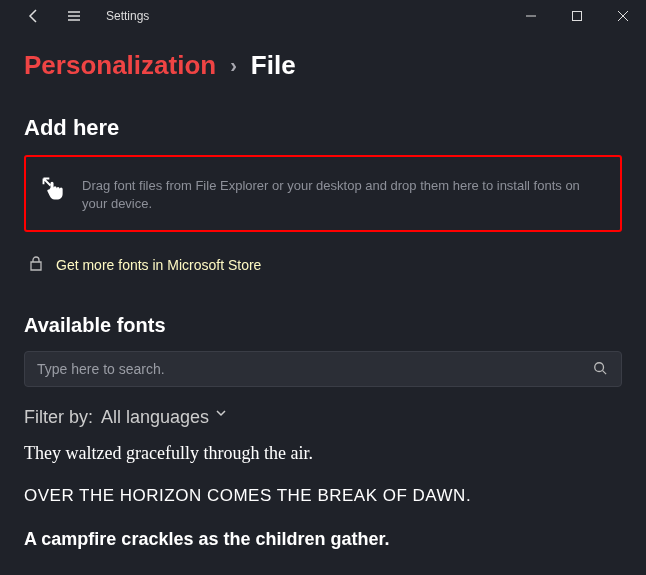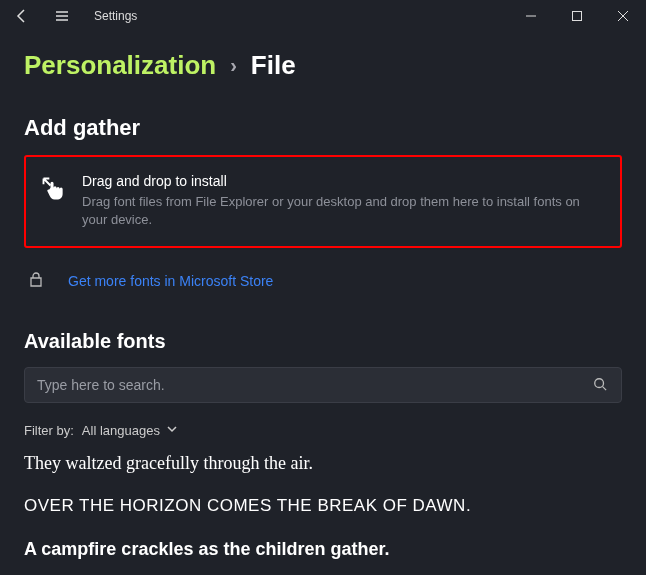--- a/index.html
+++ b/index.html
@@ -9,58 +9,58 @@
     background: #1f2229;
     color: #ffffff;
     font-family: "Segoe UI", Arial, sans-serif;
     overflow: hidden;
     position: relative;
   }
   .titlebar {
     display: flex;
     align-items: center;
     height: 32px;
-    padding-left: 8px;
+    padding-left: 20px;
   }
   .titlebar-left { display: flex; align-items: center; gap: 12px; }
   .titlebar .icon-btn {
     width: 28px; height: 28px;
     display: flex; align-items: center; justify-content: center;
     color: #ddd;
   }
   .titlebar .title { font-size: 12px; color: #ddd; margin-left: 6px; }
   .titlebar-right { margin-left: auto; display: flex; }
   .win-btn { width: 46px; height: 32px; display:flex; align-items:center; justify-content:center; color:#ddd; }
   .breadcrumb {
     display: flex; align-items: center;
     padding: 18px 24px 8px 24px;
     font-size: 26px;
     font-weight: 600;
   }
-  .breadcrumb .crumb-parent { color: #bef264; }
+  .breadcrumb .crumb-parent { color: #ef4444; }
   .breadcrumb .chevron { color: #a8a8b0; margin: 0 14px; font-size: 20px; }
   .content { padding: 8px 24px 0 24px; }
   .section-h { font-size: 22px; font-weight: 600; margin-top: 18px; margin-bottom: 14px; }
   .dropzone {
     border: 2px solid #ff0000;
     border-radius: 3px;
     padding: 16px 14px 18px 14px;
     display: flex;
     align-items: flex-start;
     gap: 14px;
     margin-bottom: 18px;
   }
   .dropzone .dz-icon { width: 28px; height: 28px; color:#fff; flex-shrink:0; margin-top:2px; }
   .dz-title { font-size: 14px; color: #fff; }
   .dz-sub { font-size: 13px; color: #8d9099; margin-top: 4px; line-height:1.35; }
   .store-link {
-    display: flex; align-items: center; gap: 22px;
+    display: flex; align-items: center; gap: 10px;
     padding: 6px 4px;
     font-size: 14px;
-    color: #3b82f6;
+    color: #fef9c3;
   }
   .store-link .store-icon { width: 18px; height:18px; color:#bbb; }
   .section-h2 { font-size: 20px; font-weight:600; margin-top: 34px; margin-bottom: 14px; }
   .searchbox {
     background: #2b2e36;
     border: 1px solid #3a3d46;
     border-radius: 4px;
     display: flex; align-items: center;
     padding: 0 12px;
     height: 36px;
@@ -68,21 +68,21 @@
   }
   .searchbox input {
     flex: 1;
     background: transparent; border: none; outline: none;
     color: #ccc; font-size: 14px;
   }
   .searchbox input::placeholder { color: #9a9da5; }
   .searchbox .sicon { width:16px; height:16px; color:#bbb; }
   .filter-row {
     display:flex; align-items:center; gap:8px;
-    font-size: 13px; color: #ccc; margin-bottom: 14px;
+    font-size: 18px; color: #ccc; margin-bottom: 14px;
   }
   .filter-row .fval { display:flex; gap:6px; }
   .font-cards { display:flex; gap:20px; padding-bottom:8px;flex-direction:column; }
   .font-card { flex:1; font-size: 18px; line-height:1.3; color:#fff; }
   .font-card.f1 { font-family: Georgia, serif; }
   .font-card.f2 { font-family: "Comic Sans MS", cursive, sans-serif; font-weight:600; }
   .font-card.f3 { font-family: Impact, "Arial Black", sans-serif; text-transform: uppercase; letter-spacing:0.5px; font-size:17px; }
   svg { display:block; }
 </style>
 </head>
@@ -121,31 +121,30 @@
   </div>
 </div>
 
 <div class="breadcrumb">
   <span class="crumb-parent">Personalization</span>
   <span class="chevron">›</span>
   <span>File</span>
 </div>
 
 <div class="content">
-  <div class="section-h">Add gather</div>
+  <div class="section-h">Add here</div>
 
   <div class="dropzone">
     <div class="dz-icon">
       <svg width="28" height="28" viewBox="0 0 24 24">
           <path d="M3 3 L9 9 M3 3 L3 8 M3 3 L8 3" stroke="#fff" stroke-width="1.6" fill="none"></path>
           <path d="M9 11 V7 a1.3 1.3 0 0 1 2.6 0 V11 a1.3 1.3 0 0 1 2.6 0 V11.5 a1.3 1.3 0 0 1 2.6 0 V12 a1.3 1.3 0 0 1 2.6 0 V16 c0 3 -2 5 -5 5 h-2 c-2 0 -3 -1 -4 -3 l-2 -4 c-0.5 -1 0.5 -2 1.5 -1.5 z" fill="#fff"></path>
         </svg>
     </div>
     <div>
-      <div class="dz-title">Drag and drop to install</div>
       <div class="dz-sub">Drag font files from File Explorer or your desktop and drop them here to install fonts on your device.</div>
     </div>
   </div>
 
   <div class="store-link">
     <span class="store-icon">
       <svg width="16" height="16" viewBox="0 0 16 16">
           <path d="M3 6 h10 v8 H3 z M5 6 V4 a3 3 0 0 1 6 0 V6" stroke="currentColor" stroke-width="1.3" fill="none"></path>
         </svg>
     </span>

